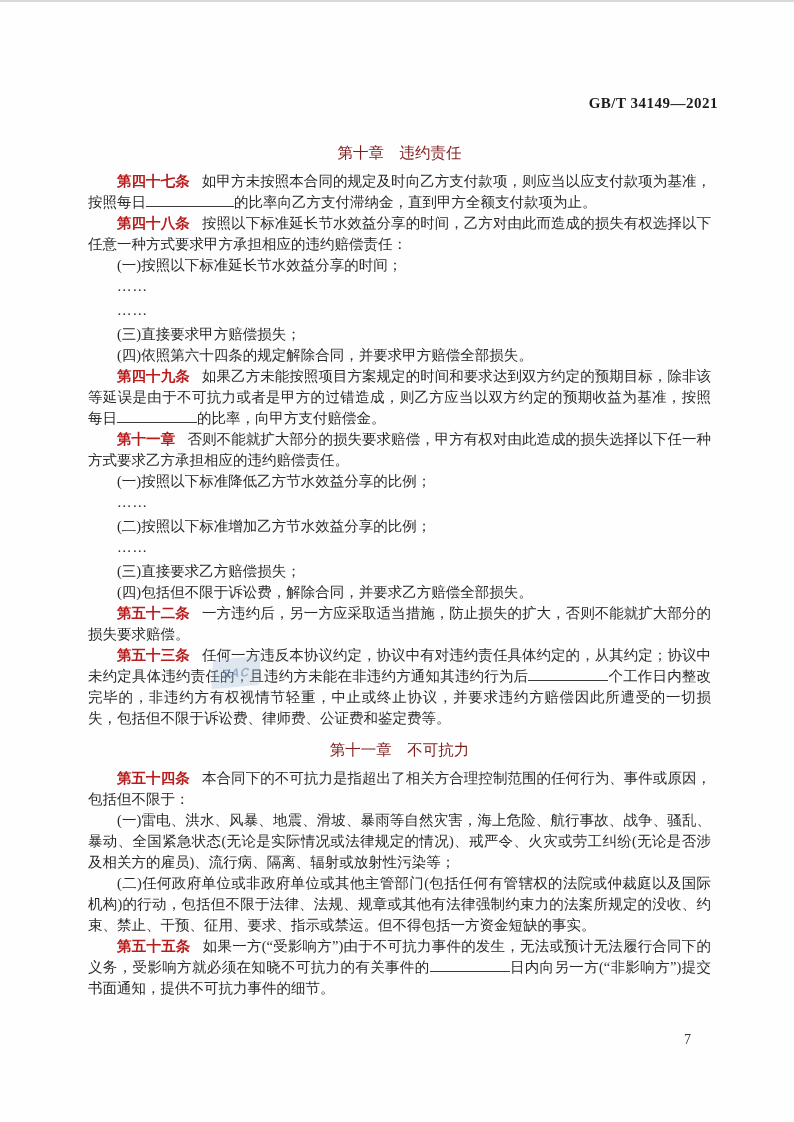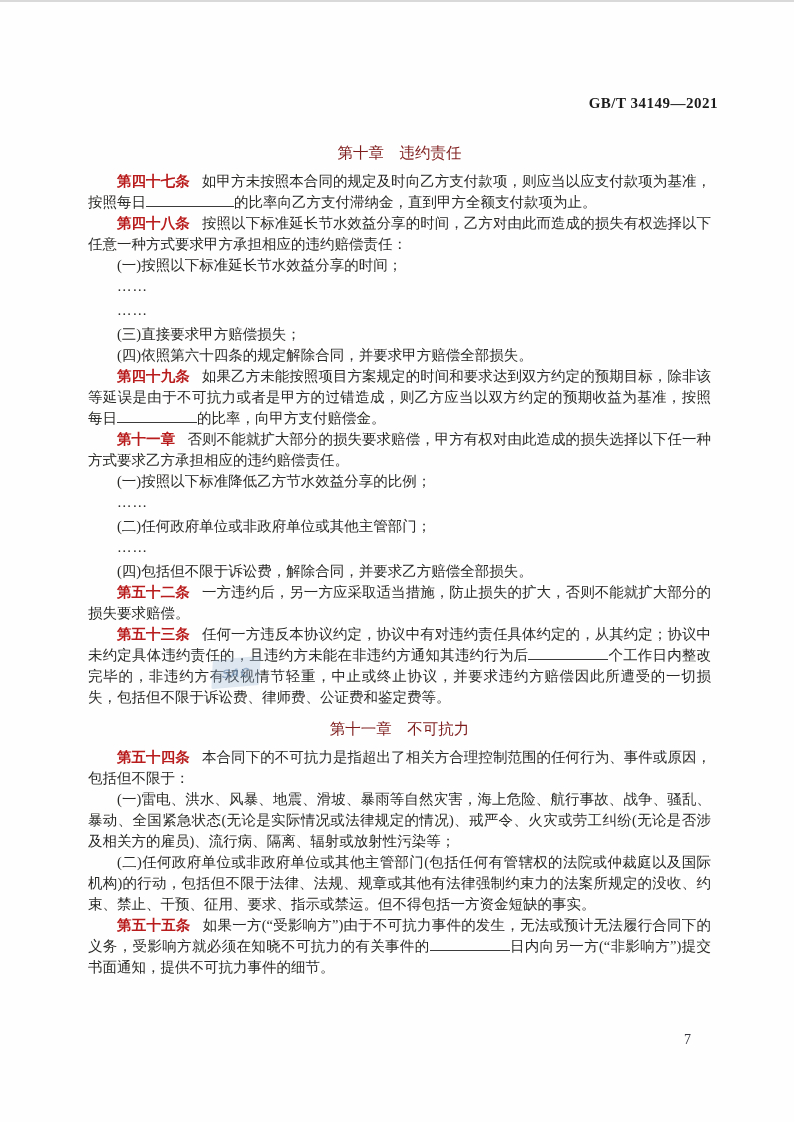--- a/index.html
+++ b/index.html
@@ -92,22 +92,23 @@
       <p class="para"><span class="clause-label">第四十八条</span><span>按照以下标准延长节水效益分享的时间，乙方对由此而造成的损失有权选择以下任意一种方式要求甲方承担相应的违约赔偿责任：</span></p>
       <p class="para"><span>(一)按照以下标准延长节水效益分享的时间；</span></p>
       <p class="para ellipsis"><span>……</span></p>
       <p class="para ellipsis"><span>……</span></p>
       <p class="para"><span>(三)直接要求甲方赔偿损失；</span></p>
       <p class="para"><span>(四)依照第六十四条的规定解除合同，并要求甲方赔偿全部损失。</span></p>
       <p class="para"><span class="clause-label">第四十九条</span><span>如果乙方未能按照项目方案规定的时间和要求达到双方约定的预期目标，除非该等延误是由于不可抗力或者是甲方的过错造成，则乙方应当以双方约定的预期收益为基准，按照每日<span class="blank" style="width: 80px;"></span>的比率，向甲方支付赔偿金。</span></p>
       <p class="para"><span class="clause-label">第十一章</span><span>否则不能就扩大部分的损失要求赔偿，甲方有权对由此造成的损失选择以下任一种方式要求乙方承担相应的违约赔偿责任。</span></p>
       <p class="para"><span>(一)按照以下标准降低乙方节水效益分享的比例；</span></p>
       <p class="para ellipsis"><span>……</span></p>
-      <p class="para"><span>(二)任何政府单位或非政府单位或其他主管部门；</span></p>
+      <p class="para"><span>(二)按照以下标准增加乙方节水效益分享的比例；</span></p>
       <p class="para ellipsis"><span>……</span></p>
+      <p class="para"><span>(三)直接要求乙方赔偿损失；</span></p>
       <p class="para"><span>(四)包括但不限于诉讼费，解除合同，并要求乙方赔偿全部损失。</span></p>
       <p class="para"><span class="clause-label">第五十二条</span><span>一方违约后，另一方应采取适当措施，防止损失的扩大，否则不能就扩大部分的损失要求赔偿。</span></p>
       <p class="para"><span class="clause-label">第五十三条</span><span>任何一方违反本协议约定，协议中有对违约责任具体约定的，从其约定；协议中未约定具体违约责任的，且违约方未能在非违约方通知其违约行为后<span class="blank" style="width: 80px;"></span>个工作日内整改完毕的，非违约方有权视情节轻重，中止或终止协议，并要求违约方赔偿因此所遭受的一切损失，包括但不限于诉讼费、律师费、公证费和鉴定费等。</span></p>
       <h2 class="chapter-title">第十一章　不可抗力</h2>
       <p class="para"><span class="clause-label">第五十四条</span><span>本合同下的不可抗力是指超出了相关方合理控制范围的任何行为、事件或原因，包括但不限于：</span></p>
       <p class="para"><span>(一)雷电、洪水、风暴、地震、滑坡、暴雨等自然灾害，海上危险、航行事故、战争、骚乱、暴动、全国紧急状态(无论是实际情况或法律规定的情况)、戒严令、火灾或劳工纠纷(无论是否涉及相关方的雇员)、流行病、隔离、辐射或放射性污染等；</span></p>
       <p class="para"><span>(二)任何政府单位或非政府单位或其他主管部门(包括任何有管辖权的法院或仲裁庭以及国际机构)的行动，包括但不限于法律、法规、规章或其他有法律强制约束力的法案所规定的没收、约束、禁止、干预、征用、要求、指示或禁运。但不得包括一方资金短缺的事实。</span></p>
       <p class="para"><span class="clause-label">第五十五条</span><span>如果一方(“受影响方”)由于不可抗力事件的发生，无法或预计无法履行合同下的义务，受影响方就必须在知晓不可抗力的有关事件的<span class="blank" style="width: 80px;"></span>日内向另一方(“非影响方”)提交书面通知，提供不可抗力事件的细节。</span></p>
     </div>
 

